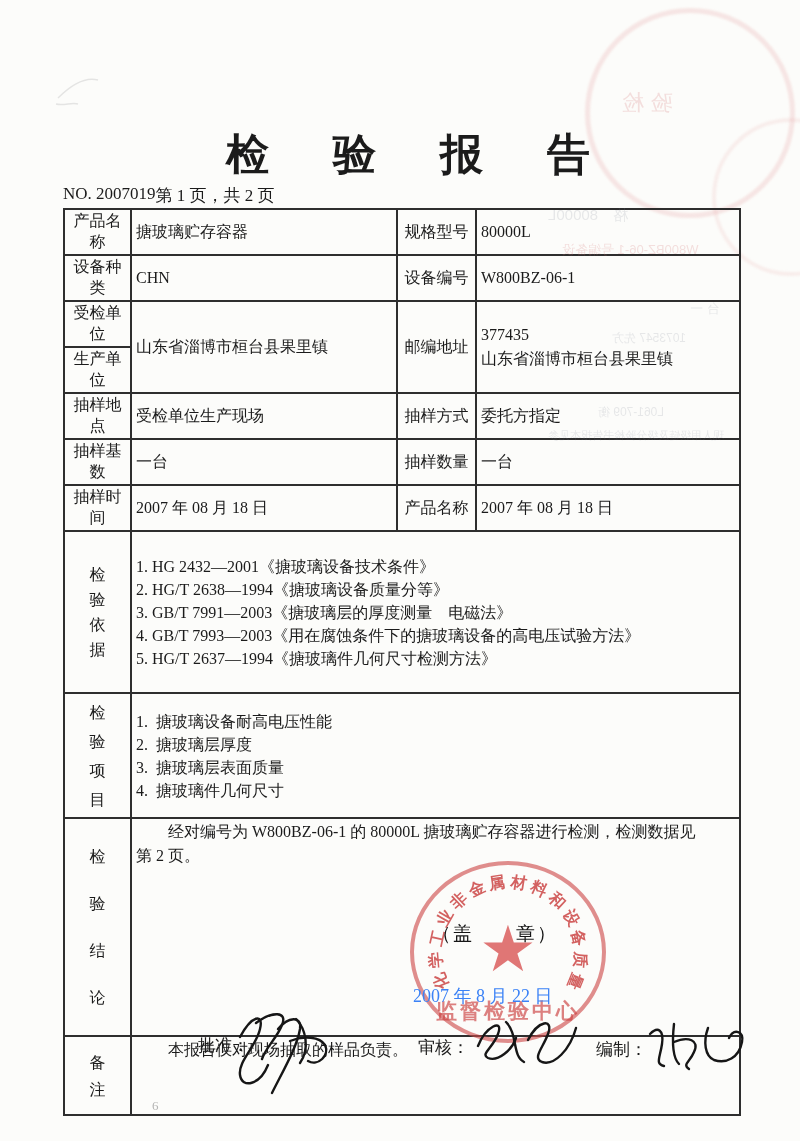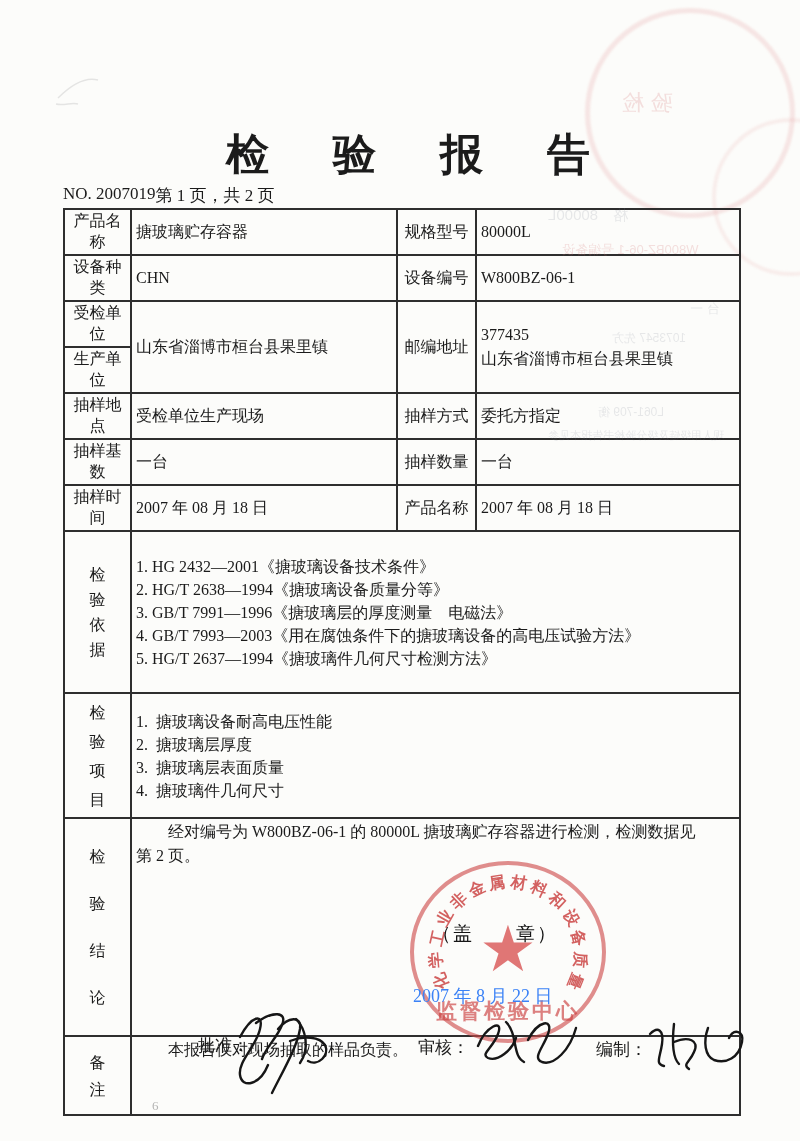--- a/index.html
+++ b/index.html
@@ -135,21 +135,21 @@
       <td class="val">2007 年 08 月 18 日</td>
       <td class="lab">产品名称</td>
       <td class="val">2007 年 08 月 18 日</td>
     </tr>
     <tr class="h162">
       <td class="vcell vlabel vl-basis">检<br>验<br>依<br>据</td>
       <td class="listcell" colspan="3">
         <div class="list-lines">
               <div>1. HG 2432—2001《搪玻璃设备技术条件》</div>
               <div>2. HG/T 2638—1994《搪玻璃设备质量分等》</div>
-              <div>3. GB/T 7991—1996《搪玻璃层的厚度测量　电磁法》</div>
+              <div>3. GB/T 7991—2003《搪玻璃层的厚度测量　电磁法》</div>
               <div>4. GB/T 7993—2003《用在腐蚀条件下的搪玻璃设备的高电压试验方法》</div>
               <div>5. HG/T 2637—1994《搪玻璃件几何尺寸检测方法》</div>
             </div>
       </td>
     </tr>
     <tr class="h125">
       <td class="vcell vlabel vl-items">检<br>验<br>项<br>目</td>
       <td class="listcell" colspan="3">
         <div class="list-lines">
               <div>1.  搪玻璃设备耐高电压性能</div>

